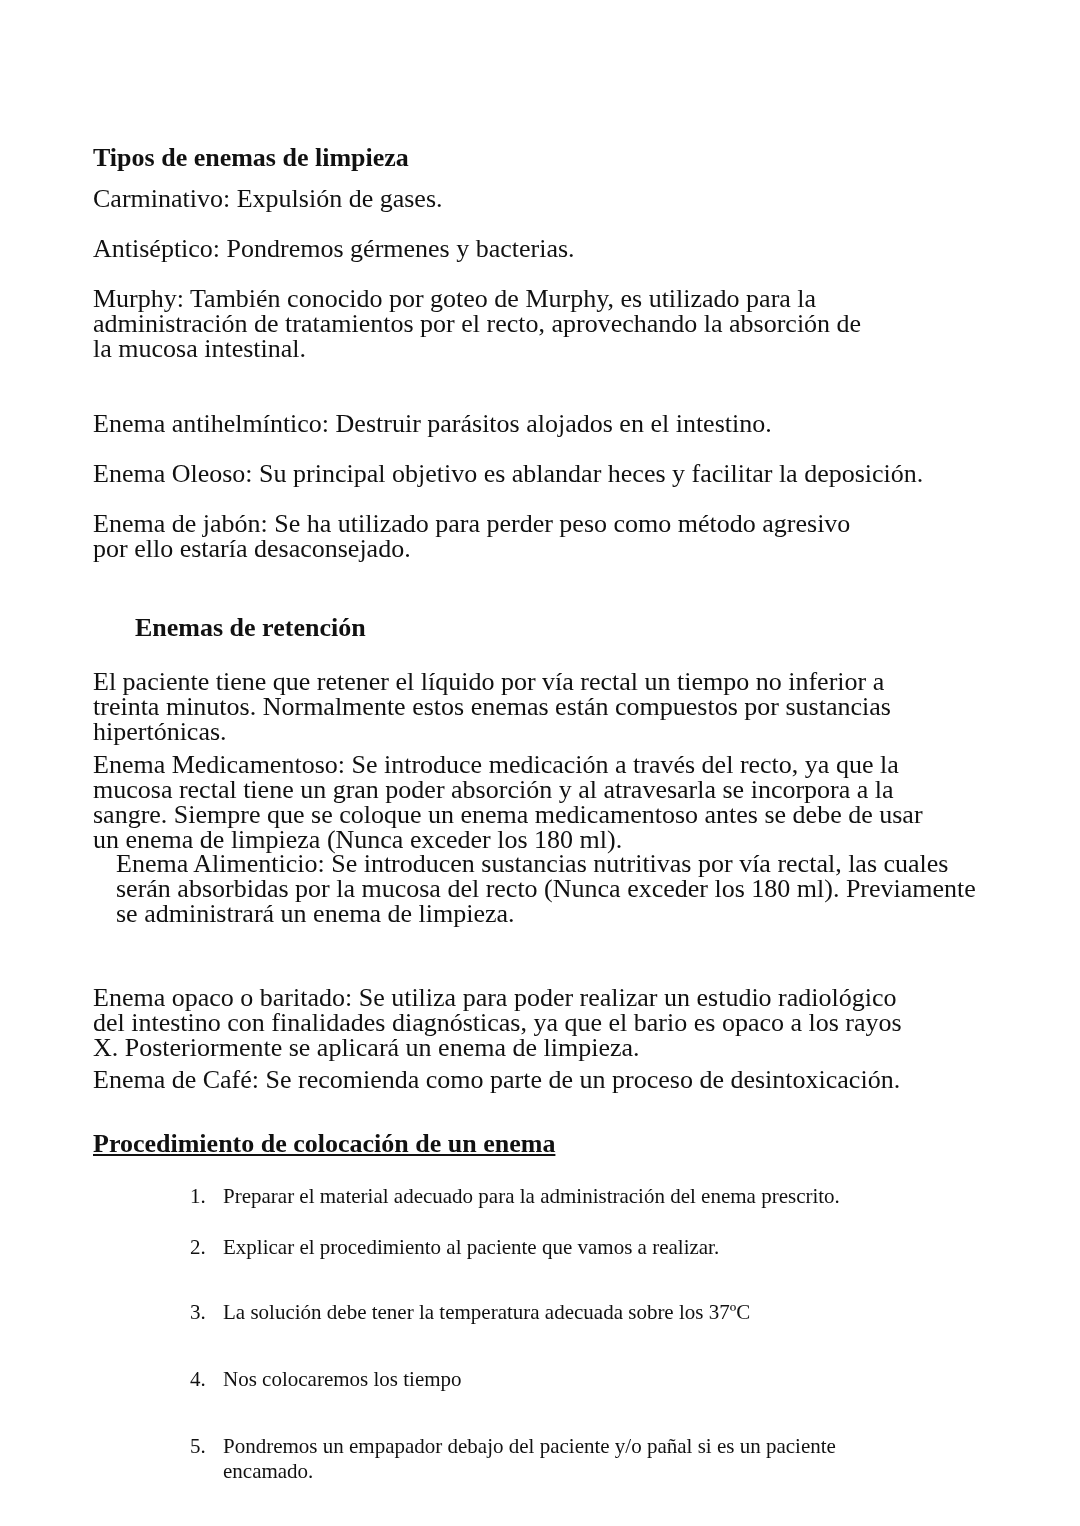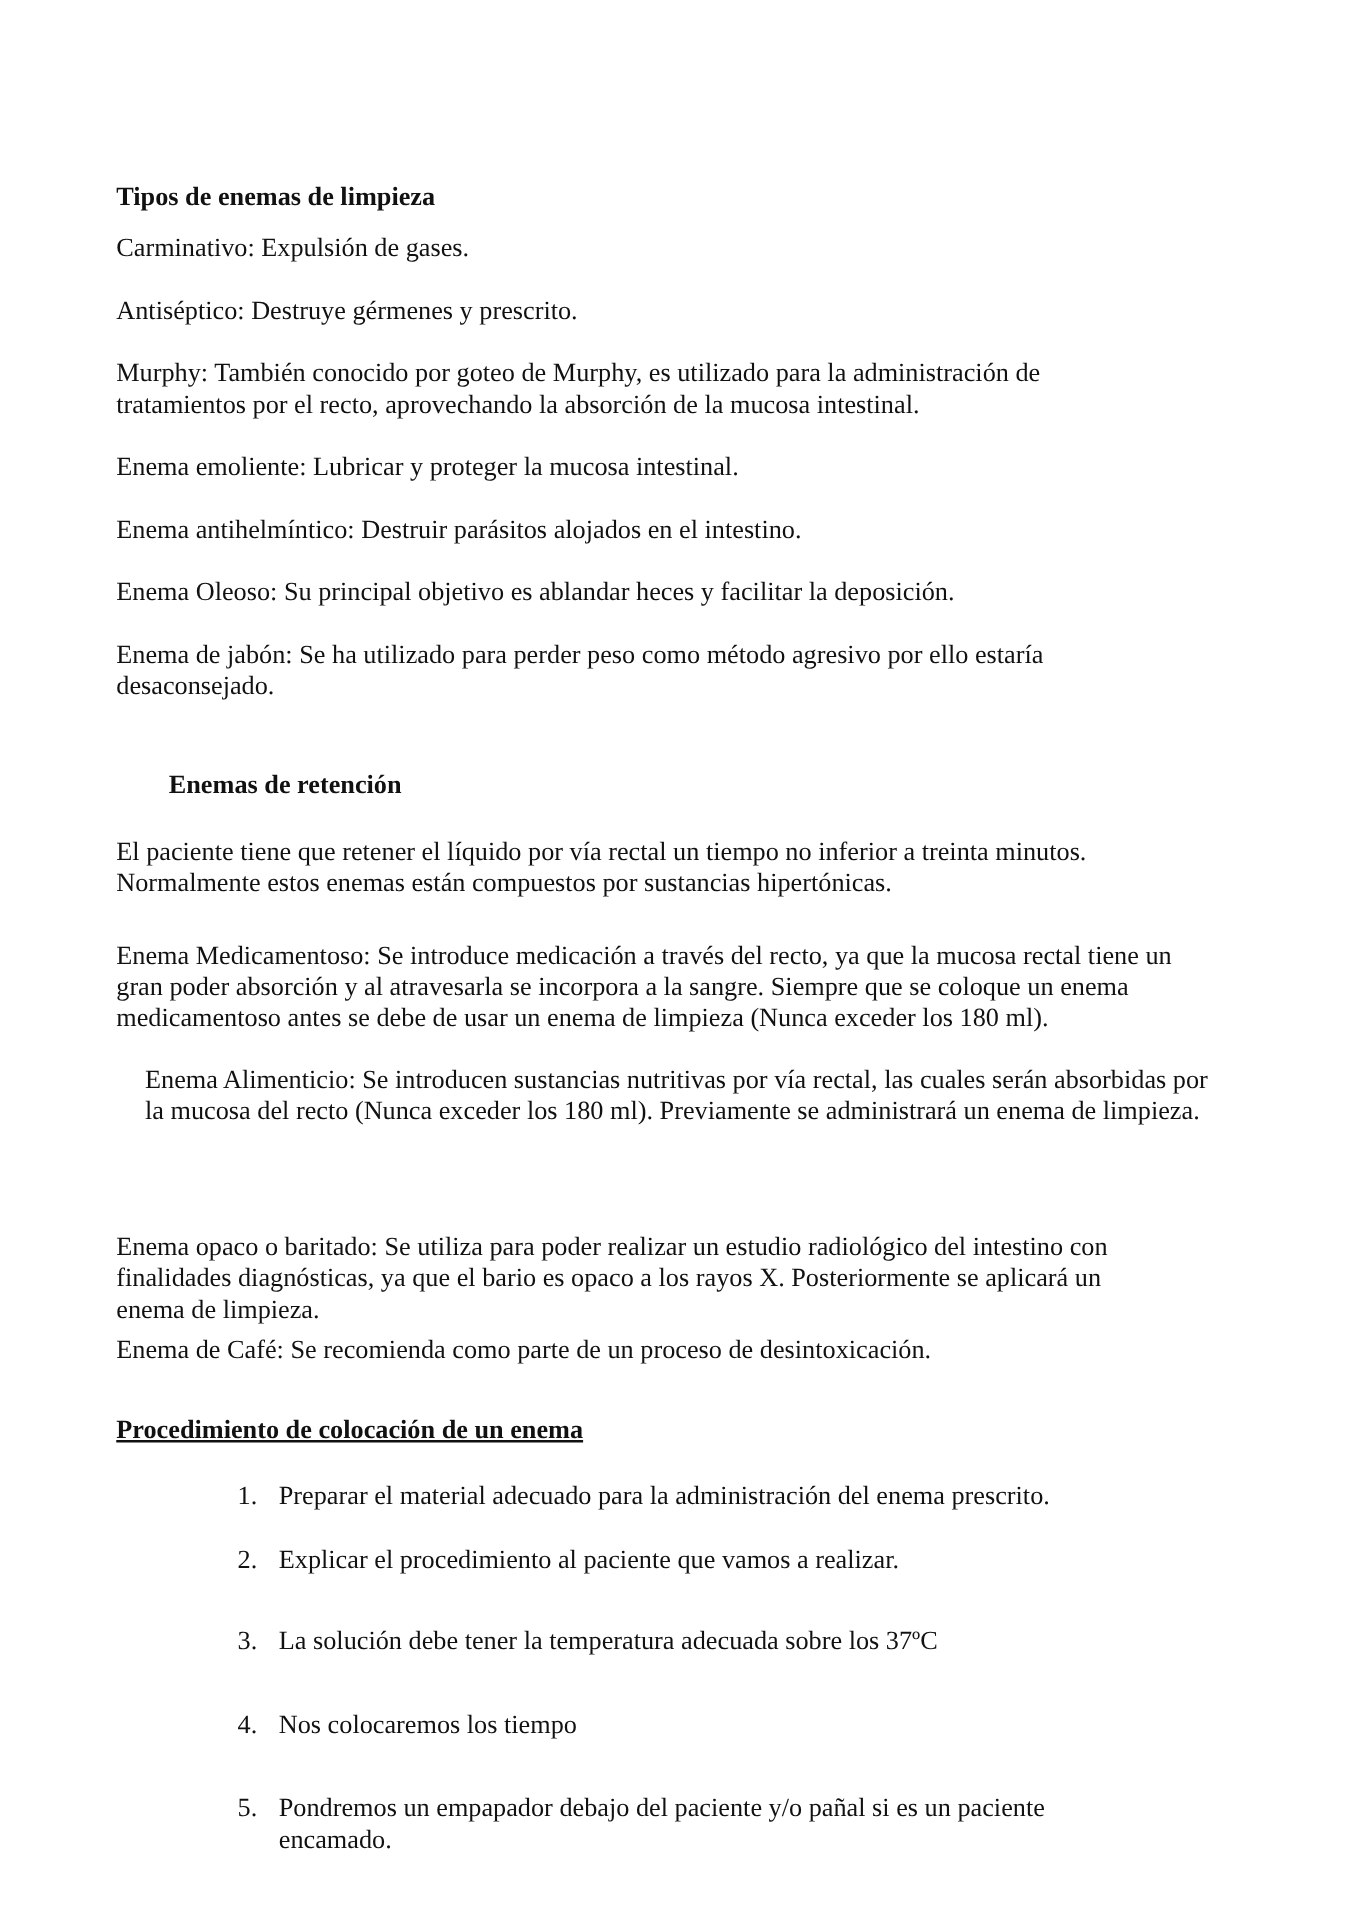--- a/index.html
+++ b/index.html
@@ -18,21 +18,21 @@
     .page {
       position: absolute;
       left: 0; top: 0;
       width: 1080px;
       height: 1526px;
     }
     .blk {
       position: absolute;
       left: 93px;
       width: 860px;
-      font-size: 21px;
+      font-size: 26px;
       line-height: 25px;
       white-space: normal;
     }
     .heading {
       font-weight: bold;
     }
     .li {
       position: absolute;
       left: 190px;
       width: 720px;
@@ -50,23 +50,22 @@
       margin-left: 33px;
     }
   </style>
 </head>
 <body>
 
 <div class="page">
 
   <div class="blk heading" style="top:145px;">Tipos de enemas de limpieza</div>
   <div class="blk" style="top:186px;">Carminativo: Expulsión de gases.</div>
-  <div class="blk" style="top:236px;">Antiséptico: Destruye gérmenes y prescrito.</div>
+  <div class="blk" style="top:236px;">Antiséptico: Pondremos gérmenes y bacterias.</div>
   <div class="blk" style="top:286px; width:790px;">Murphy: También conocido por goteo de Murphy, es utilizado para la administración de tratamientos por el recto, aprovechando la absorción de la mucosa intestinal.</div>
-  <div class="blk" style="top:361px;">Enema emoliente: Lubricar y proteger la mucosa intestinal.</div>
   <div class="blk" style="top:411px;">Enema antihelmíntico: Destruir parásitos alojados en el intestino.</div>
   <div class="blk" style="top:461px;">Enema Oleoso: Su principal objetivo es ablandar heces y facilitar la deposición.</div>
   <div class="blk" style="top:511px; width:790px;">Enema de jabón: Se ha utilizado para perder peso como método agresivo por ello estaría desaconsejado.</div>
 
   <div class="blk heading" style="top:615px;margin-left:42px;">Enemas de retención</div>
   <div class="blk" style="top:669px; width:820px;">El paciente tiene que retener el líquido por vía rectal un tiempo no inferior a treinta minutos. Normalmente estos enemas están compuestos por sustancias hipertónicas.</div>
   <div class="blk" style="top:752px; width:860px;">Enema Medicamentoso: Se introduce medicación a través del recto, ya que la mucosa rectal tiene un gran poder absorción y al atravesarla se incorpora a la sangre. Siempre que se coloque un enema medicamentoso antes se debe de usar un enema de limpieza (Nunca exceder los 180 ml).</div>
   <div class="blk" style="top:851px; width:860px;margin-left:23px;">Enema Alimenticio: Se introducen sustancias nutritivas por vía rectal, las cuales serán absorbidas por la mucosa del recto (Nunca exceder los 180 ml). Previamente se administrará un enema de limpieza.</div>
   <div class="blk" style="top:985px; width:840px;">Enema opaco o baritado: Se utiliza para poder realizar un estudio radiológico del intestino con finalidades diagnósticas, ya que el bario es opaco a los rayos X. Posteriormente se aplicará un enema de limpieza.</div>
   <div class="blk" style="top:1067px;">Enema de Café: Se recomienda como parte de un proceso de desintoxicación.</div>

